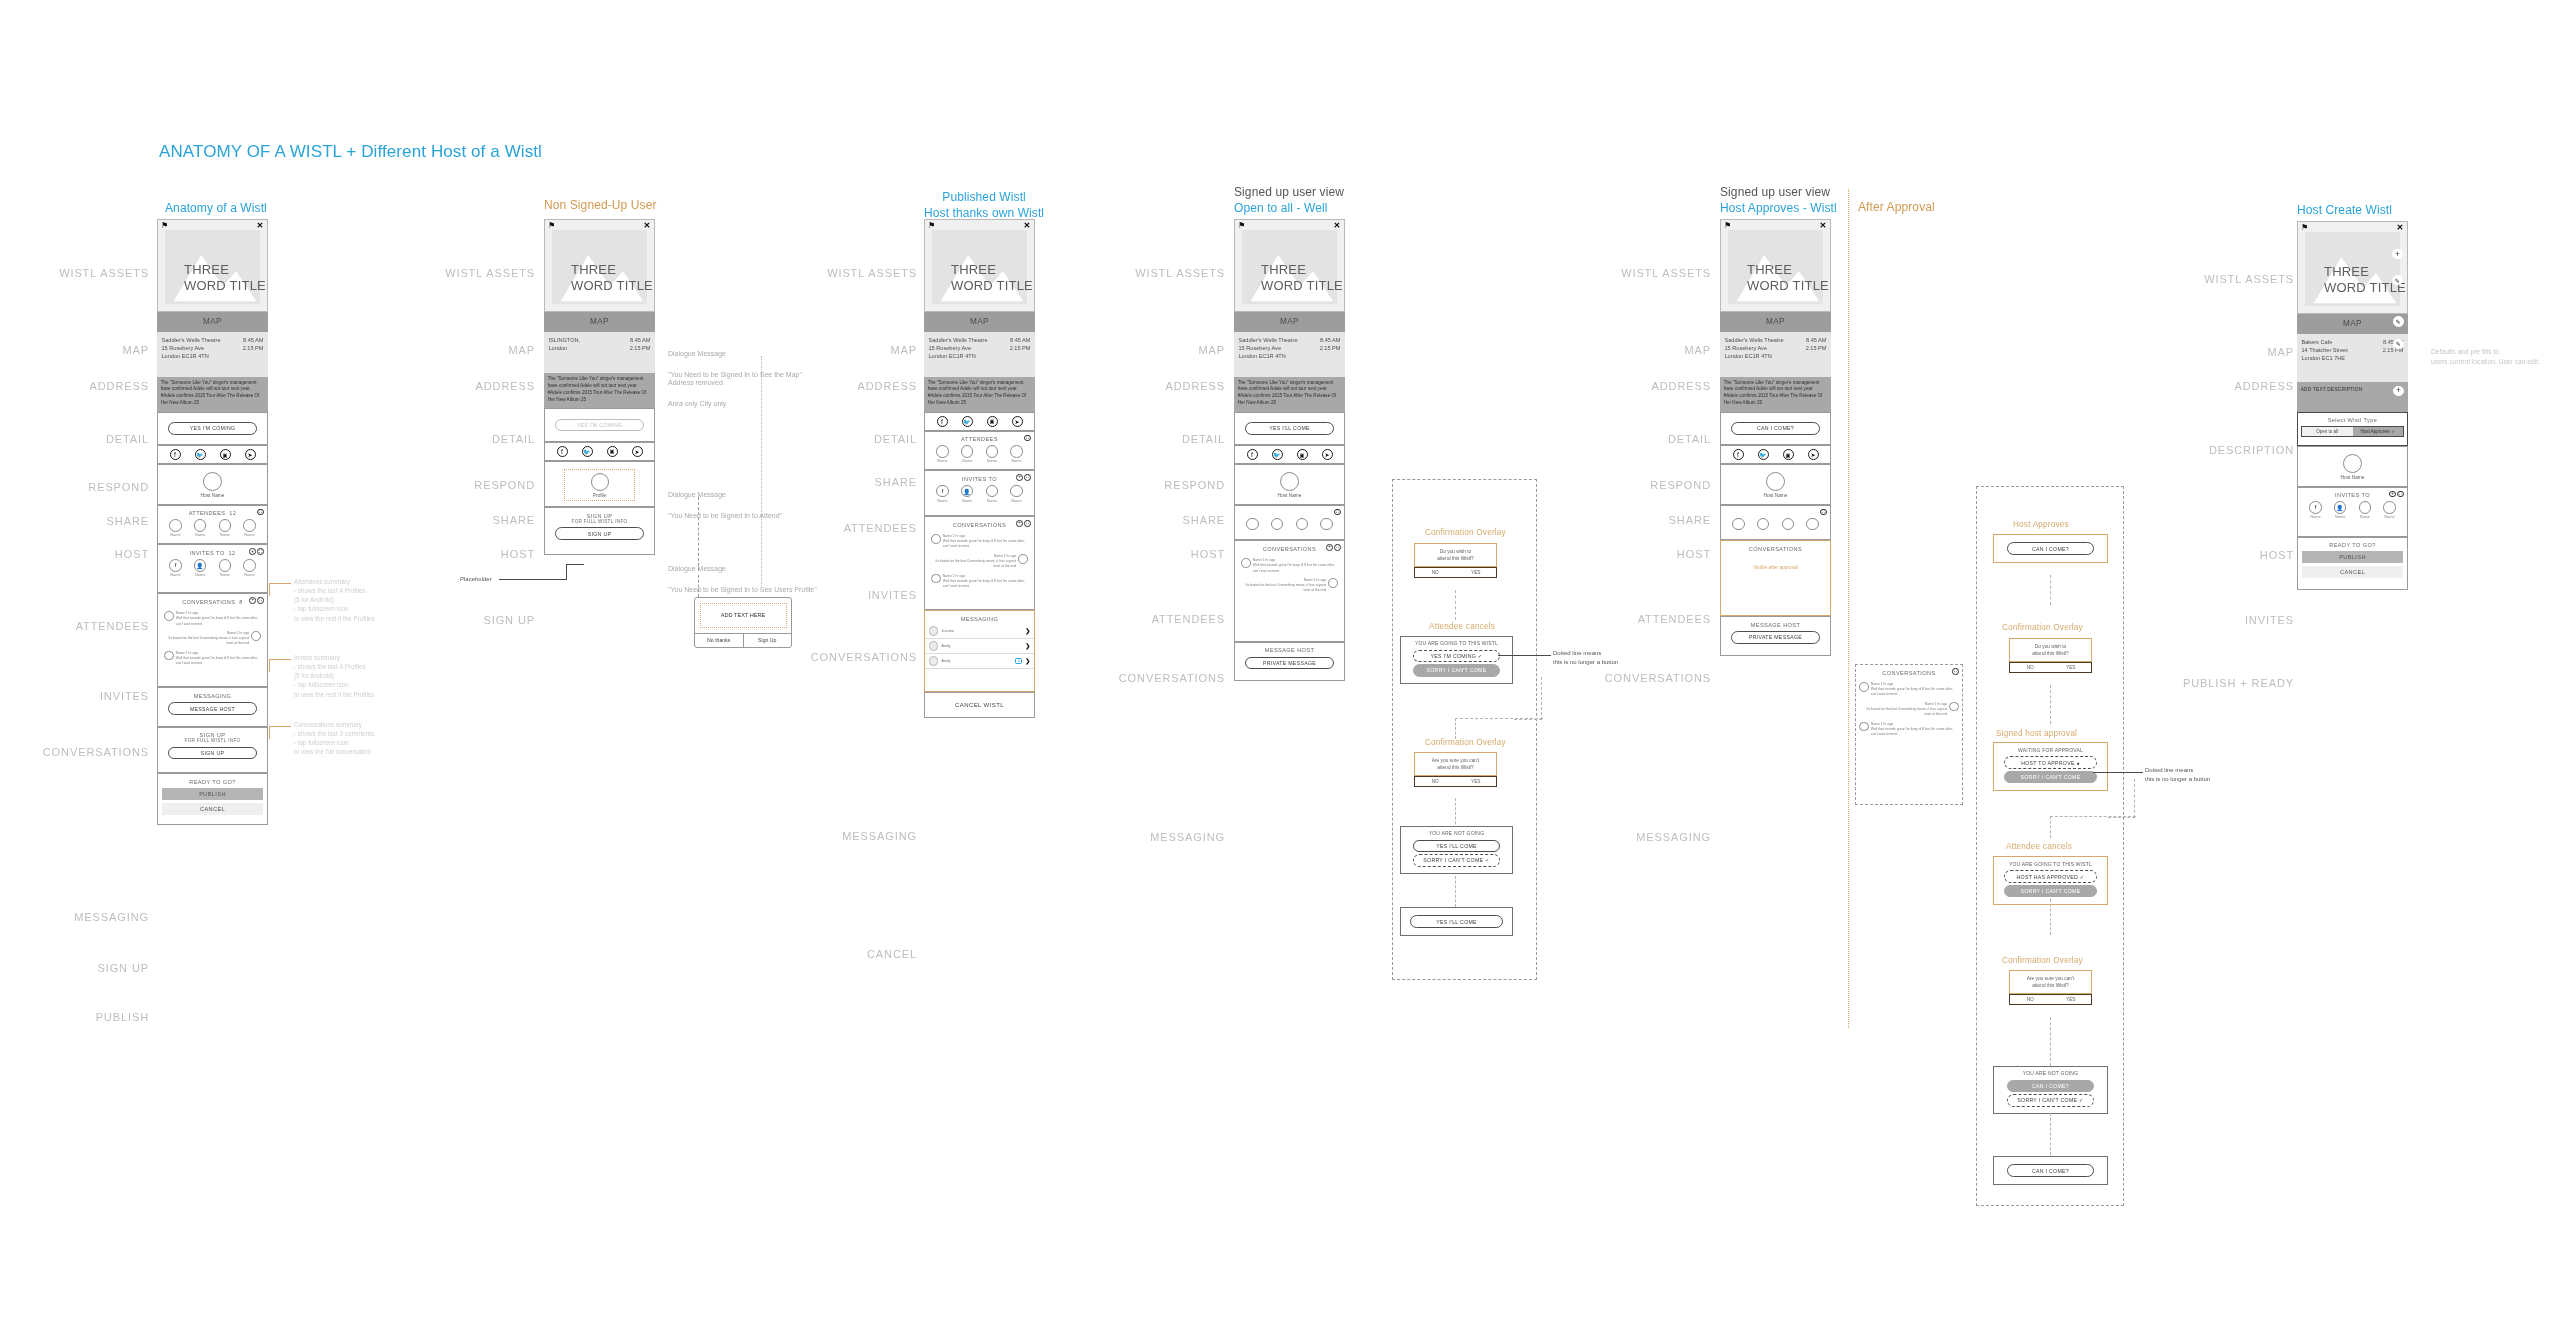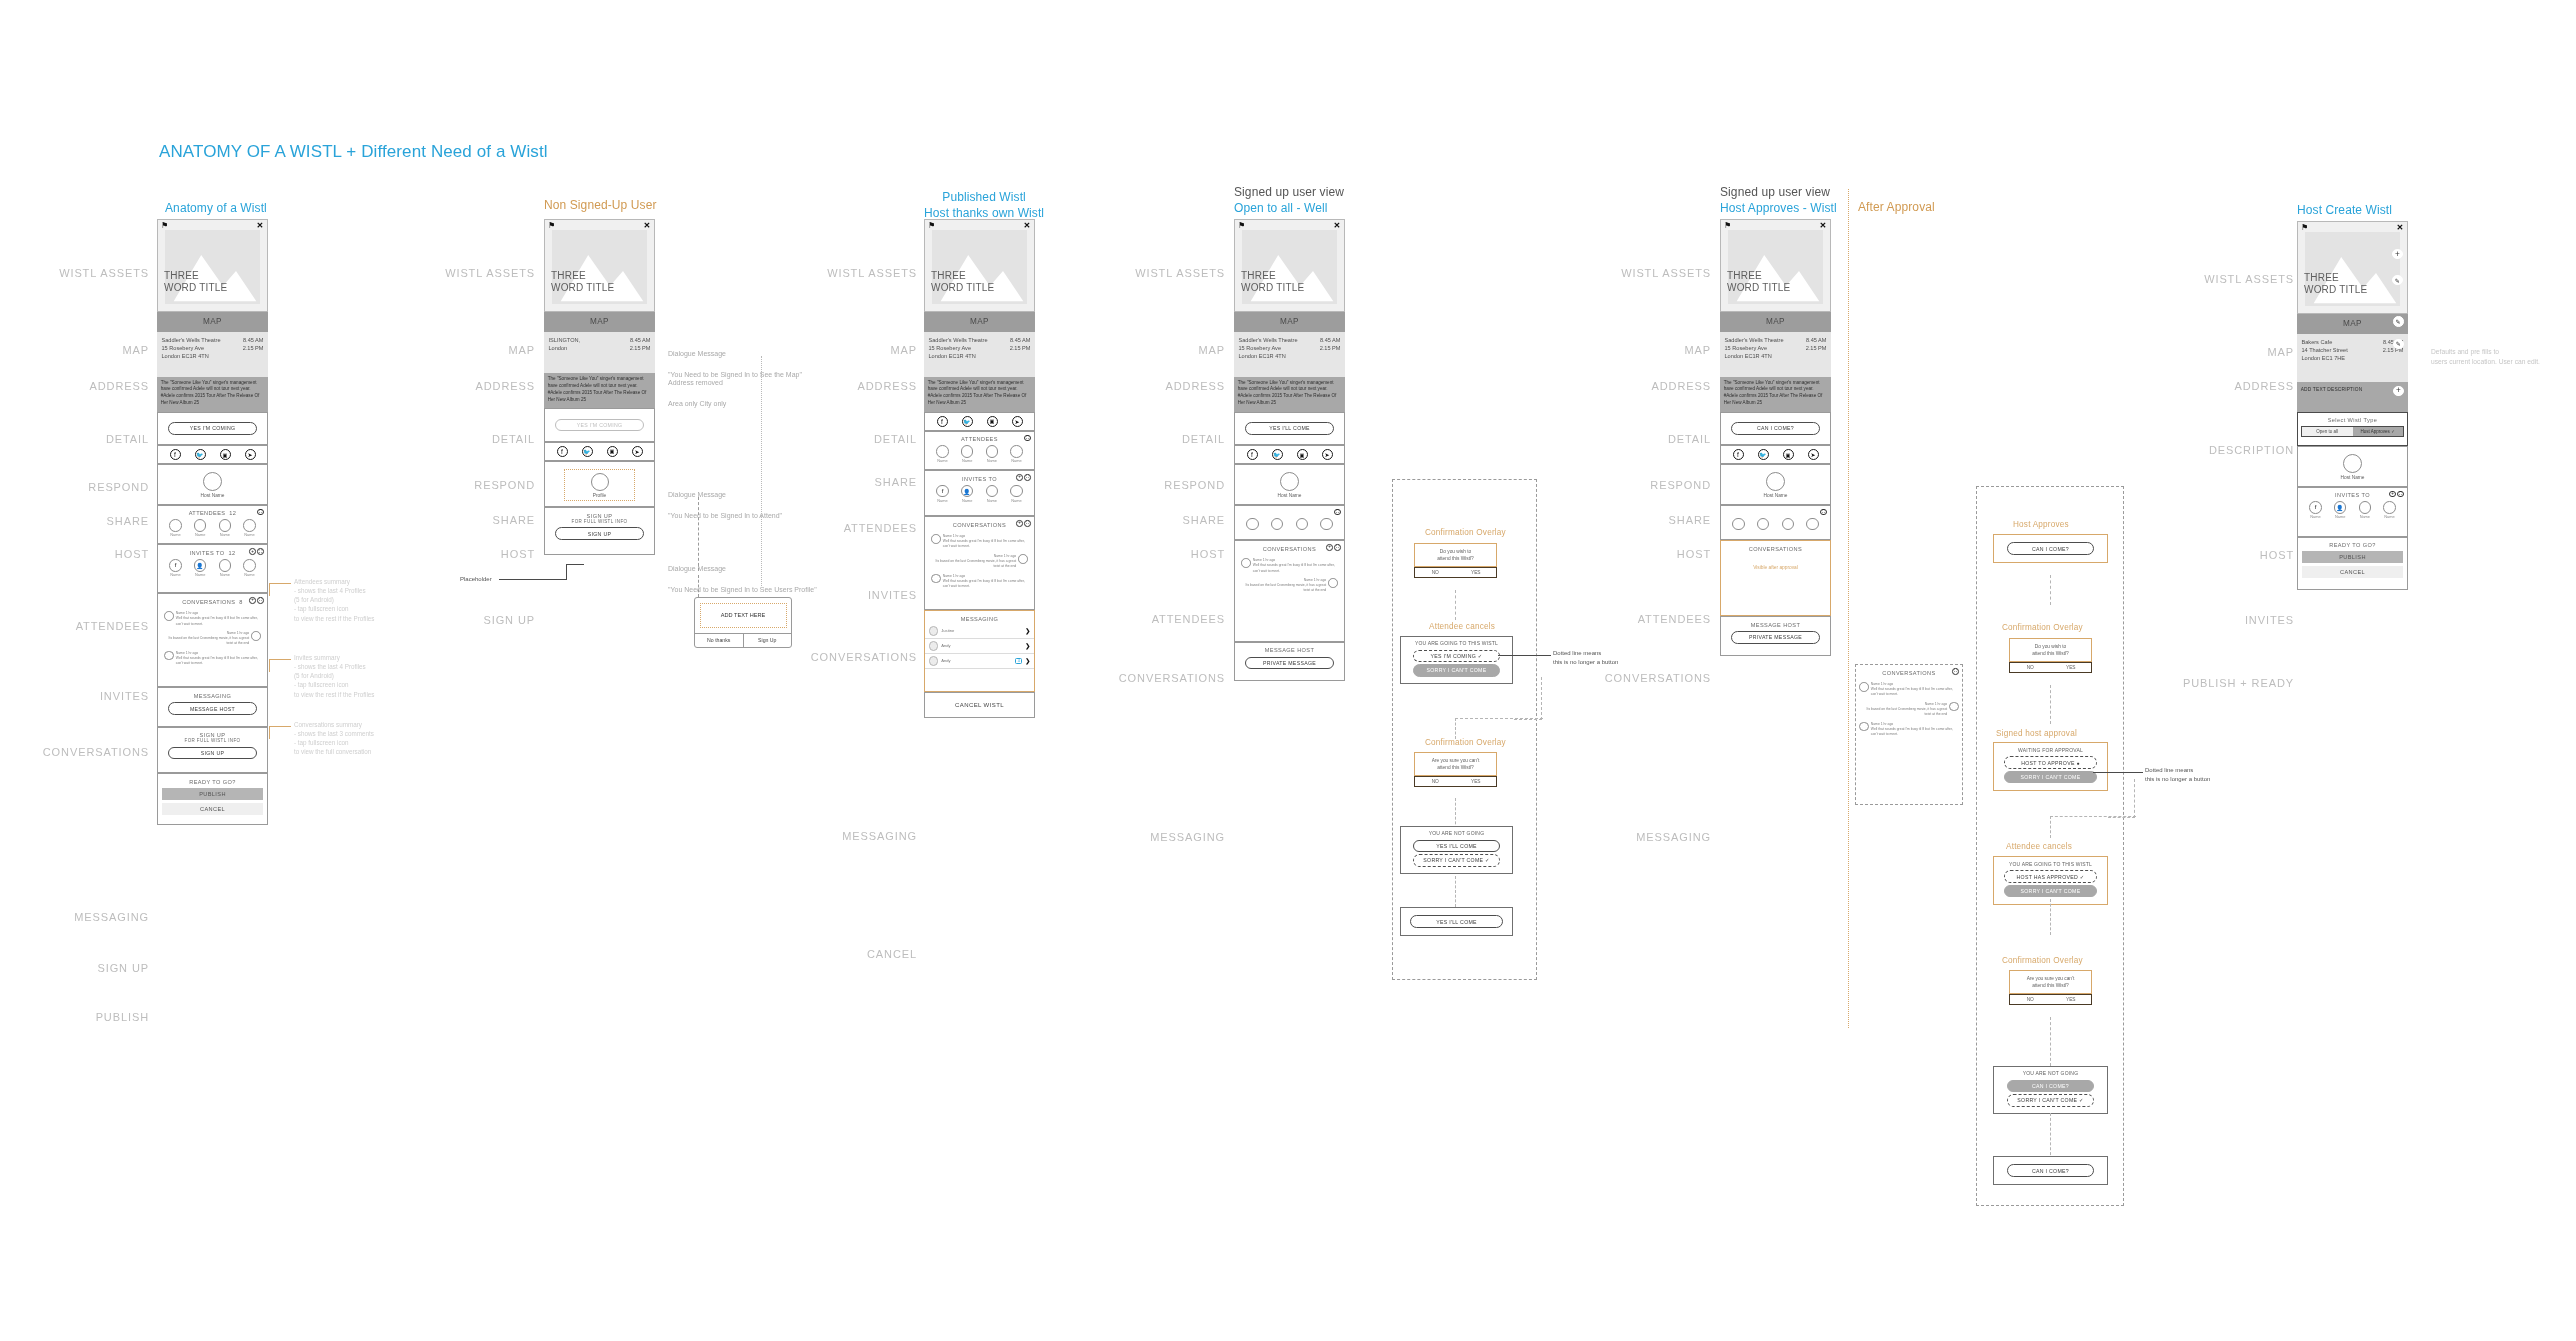--- a/index.html
+++ b/index.html
@@ -28,21 +28,21 @@
   
   .phone { position:absolute; width:111px; }
   .blk { border:0.7px solid #9a9a9a; background:#fff; position:relative; }
   .blk + .blk { border-top:0.7px solid #9a9a9a; }
 
   .hero { background:#f0f0f0; height:93px; position:relative; border:0.7px solid #b8b8b8;}
   .hero .flag { position:absolute; left:3px; top:2.2px; font-size:8.2px; color:#111; line-height:1;}
   .hero .close { position:absolute; right:3.7px; top:1.5px; font-size:8.2px; color:#111; line-height:1; font-weight:bold;}
   .hero .imgbox { position:absolute; left:6.7px; top:10.4px; right:6.7px; bottom:7.4px; background:#e3e3e3; overflow:hidden;}
   .hero .mtn { position:absolute; left:0; bottom:0; width:100%; height:100%; }
-  .hero .ttl { position:absolute; left:6px; bottom:16.3px; font-size:10px; color:#5e5e5e; line-height:1.25; letter-spacing:0.2px;}
+  .hero .ttl { position:absolute; left:26px; bottom:16.3px; font-size:13px; color:#5e5e5e; line-height:1.25; letter-spacing:0.2px;}
 
   .mapbar { background:#9d9d9d; color:#4a4a4a; font-size:8.2px; text-align:center;
             padding:5.2px 0 6px; letter-spacing:0.4px; position:relative; }
   .addr { background:#e6e6e6; padding:3.7px 4.5px 16.3px 4.5px; font-size:5.6px; color:#4f4f4f; line-height:1.45; position:relative;}
   .addr .row { display:flex; justify-content:space-between; }
   .addr .lft { white-space:pre-line; }
   .addr .rgt { text-align:right; white-space:pre-line; }
   .detail { background:#a8a8a8; color:#2f2f2f; font-size:4.6px; line-height:1.5; padding:3px 3.7px 4.5px; }
 
   .sec { border:0.7px solid #9a9a9a; background:#fff; padding:3.7px 3px; position:relative;}
@@ -101,21 +101,21 @@
   .fab { position:absolute; width:10.4px; height:10.4px; border-radius:50%; background:#fff;
          border:0.7px solid #fff; display:flex; align-items:center; justify-content:center;
          font-size:8.2px; color:#333; box-shadow:0 0 0 0 #fff;}
   .connector { position:absolute; background:#d7a86a; height:0.7px;}
   .connector-v { position:absolute; background:#d7a86a; width:0.7px;}
   .gline { position:absolute; background:#4a4a4a; height:0.7px;}
 </style>
 </head>
 <body>
 
-<div class="abs page-title" style="left:159px; top:142px;">ANATOMY OF A WISTL + Different Need of a Wistl</div>
+<div class="abs page-title" style="left:159px; top:142px;">ANATOMY OF A WISTL + Different Host of a Wistl</div>
 
 <div class="abs col-head" style="left:165px; top:200px;">
   <span class="blue">Anatomy of a Wistl</span>
 </div>
 
 <div class="abs side-label" style="left:15px; top:267px; width:134px;">WISTL ASSETS</div>
 <div class="abs side-label" style="left:15px; top:344px; width:134px;">MAP</div>
 <div class="abs side-label" style="left:15px; top:380px; width:134px;">ADDRESS</div>
 <div class="abs side-label" style="left:15px; top:433px; width:134px;">DETAIL</div>
 <div class="abs side-label" style="left:15px; top:481px; width:134px;">RESPOND</div>

